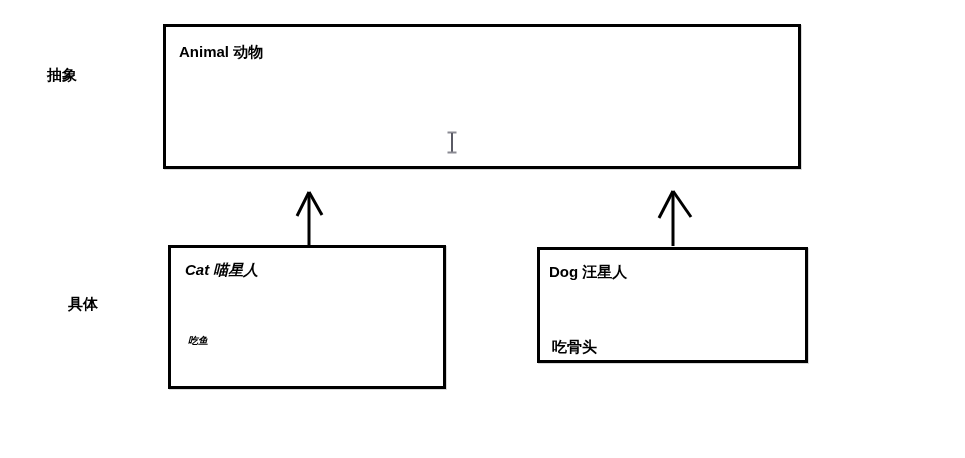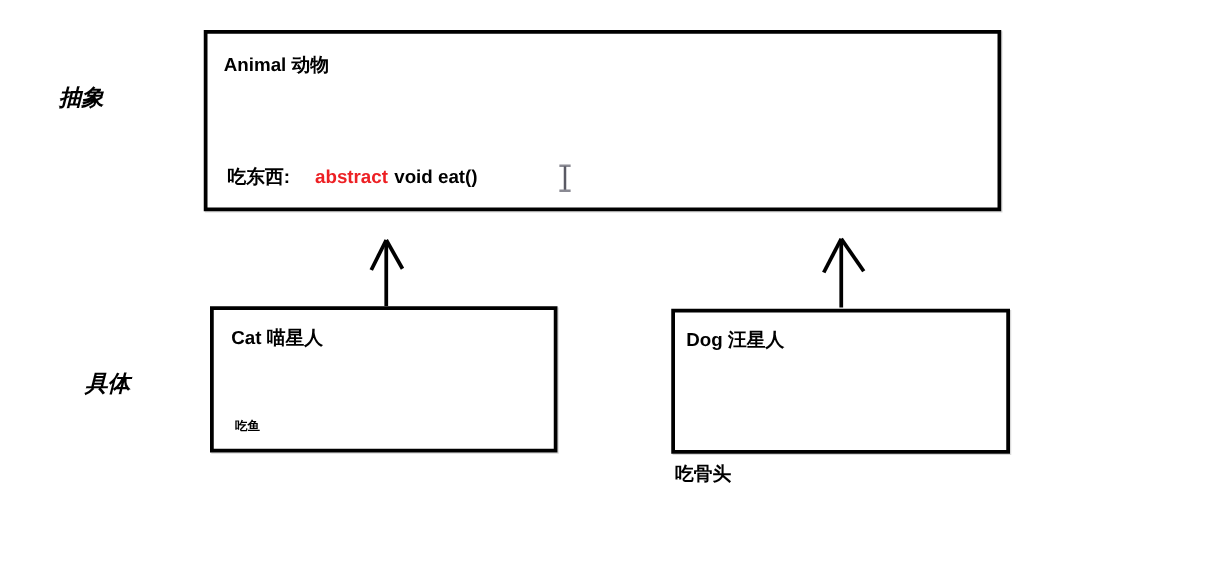--- a/index.html
+++ b/index.html
@@ -12,36 +12,35 @@
     width: 965px;
     height: 458px;
     background: #ffffff;
     font-family: "Liberation Sans", sans-serif;
     font-weight: 700;
     color: #000000;
     overflow: hidden;
   }
   .side-label {
     position: absolute;
-    font-size: 18px;
+    font-size: 15px;
     white-space: nowrap;
-    font-style: italic;
   }
   .label-abstract { left: 47px; top: 66px; }
   .label-concrete { left: 68px; top: 295px; }
 
   .class-box {
     position: absolute;
     border: 3px solid #000000;
     background: #ffffff;
     box-sizing: border-box;
     box-shadow: 1px 1px 0 rgba(0,0,0,0.15);
   }
   .animal-box { left: 163px; top: 24px;  width: 638px; height: 145px; }
-  .cat-box    { left: 168px; top: 245px; width: 278px; height: 117px; }
+  .cat-box    { left: 168px; top: 245px; width: 278px; height: 144px; font-style: italic; }
   .dog-box    { left: 537px; top: 247px; width: 271px; height: 116px; padding-left: 47px; }
 
   .box-title {
     position: absolute;
     font-size: 15px;
     white-space: nowrap;
   }
   .animal-title { left: 13px; top: 16px; }
   .cat-title    { left: 14px; top: 13px; }
   .dog-title    { left: 9px;  top: 13px; }
@@ -52,44 +51,41 @@
     top: 105px;
     font-size: 15px;
     white-space: nowrap;
   }
   .method-keyword {
     color: #ed2024;
     margin-left: 20px;
     margin-right: 5px;
   }
   .cat-method { position: absolute; left: 17px; top: 86px; font-size: 10px; white-space: nowrap; }
-  .dog-method { position: absolute; left: 0; top: 88px; font-size: 15px; white-space: nowrap; margin-top: 32px; }
+  .dog-method { position: absolute; left: 12px; top: 88px; font-size: 15px; white-space: nowrap; }
 
   .arrow-svg, .cursor-svg {
     position: absolute;
     display: block;
   }
   .arrow1 { left: 293px; top: 189px; }
   .arrow2 { left: 657px; top: 188px; }
   .ibeam  { left: 446px; top: 131px; }
 </style>
 </head>
 <body>
 
 <div class="canvas">
 
   <div class="side-label label-abstract">抽象</div>
 
   <div class="side-label label-concrete">具体</div>
 
   <div class="class-box animal-box">
     <div class="box-title animal-title">Animal 动物</div>
-    <div class="method-row">
-      <span>吃东西:</span><span class="method-keyword">abstract</span><span>void eat()</span>
-    </div>
   </div>
 
   <svg class="cursor-svg ibeam" width="12" height="23" viewBox="0 0 12 23">
     <line x1="1.5" y1="1.5" x2="10.5" y2="1.5" stroke="#8a8a93" stroke-width="2"></line>
     <line x1="6" y1="2" x2="6" y2="21" stroke="#5a5a64" stroke-width="2"></line>
     <line x1="1.5" y1="21.5" x2="10.5" y2="21.5" stroke="#8a8a93" stroke-width="2"></line>
   </svg>
 
   <svg class="arrow-svg arrow1" width="34" height="58" viewBox="0 0 34 58">
     <line x1="16" y1="5" x2="16" y2="56" stroke="#000000" stroke-width="3"></line>

